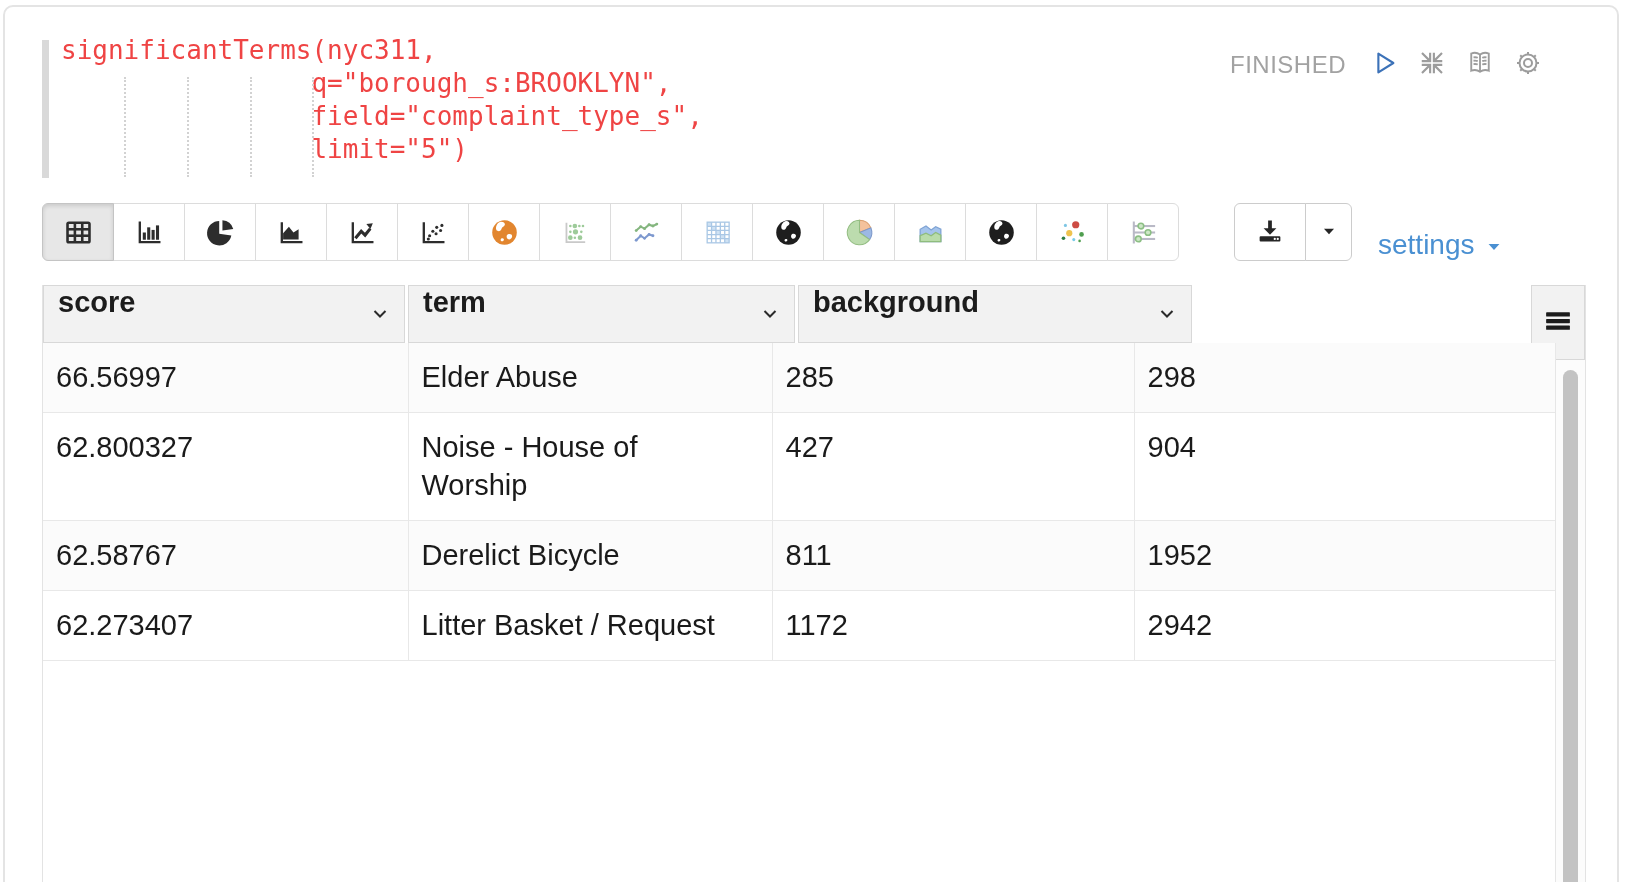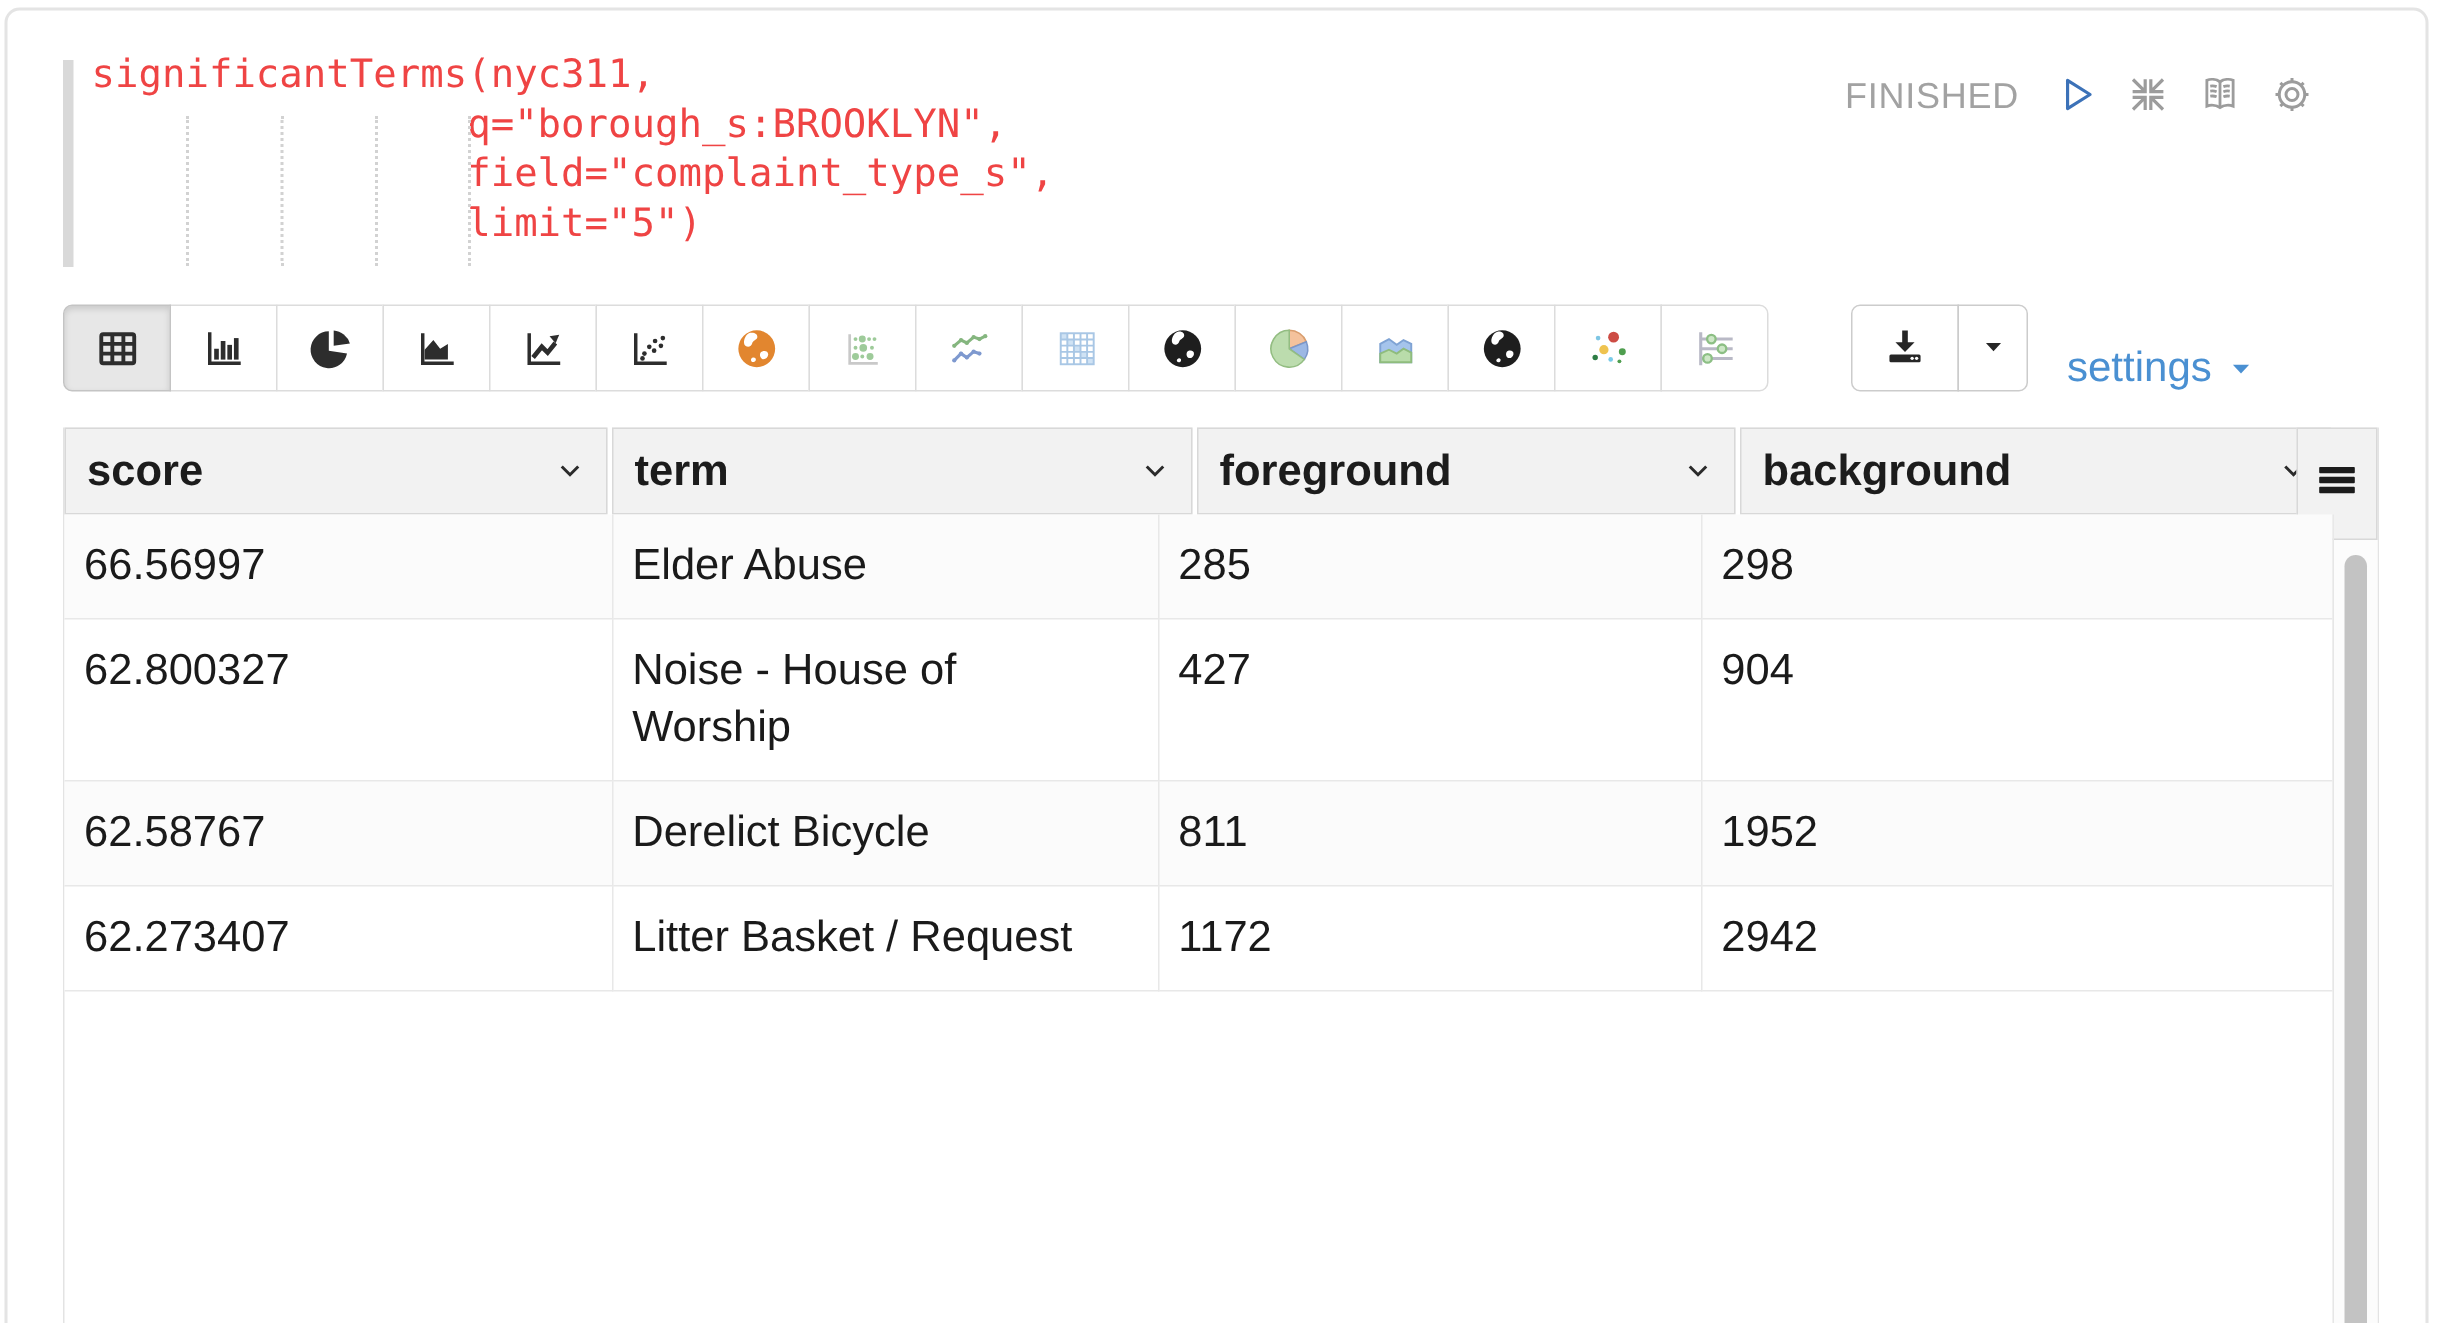--- a/index.html
+++ b/index.html
@@ -33,21 +33,21 @@
   .dl-btn svg{width:30px;height:30px;}
   .dl-caret svg{width:22px;height:22px;}
   .settings-link{position:absolute;left:1373px;top:196px;height:58px;display:flex;align-items:flex-end;gap:9px;cursor:pointer;}
   .settings-link span.lbl{font-size:28px;color:#4a90d2;}
   .settings-link svg{width:20px;height:20px;}
   
   .table-widget{position:absolute;left:37px;top:278px;width:1542px;height:662px;background:#fff;
     border:1px solid #e3e3e3;border-top:none;box-sizing:content-box;}
   .thead{position:absolute;left:0;top:0;display:flex;gap:3px;}
   .hcell{height:58px;background:#f2f2f2;border:1px solid #d8d8d8;box-sizing:border-box;
-    display:flex;align-items:center;padding-left:14px;position:relative;
+    display:flex;padding-left:14px;position:relative;
     font-weight:bold;font-size:29px;color:#1c1c1c;}
   .hc0{width:362px}.hc1{width:387px}.hc2{width:359px}.hc3{width:394px}
   .chev{position:absolute;right:12px;top:50%;transform:translateY(-50%);display:inline-flex;cursor:pointer;}
   .chev svg{width:24px;height:24px;}
   .menu-cell{position:absolute;left:1488px;top:0;width:54px;height:75px;background:#f2f2f2;
     border:1px solid #d8d8d8;box-sizing:border-box;display:flex;align-items:center;justify-content:center;cursor:pointer;}
   .menu-cell svg{width:30px;height:30px;}
   .tbody-table{position:absolute;left:0;top:58px;width:1512px;border-collapse:collapse;table-layout:fixed;
     font-size:29px;color:#1a1a1a;}
   .w0{width:365px}.w1{width:364px}.w2{width:362px}.w3{width:421px}
@@ -307,28 +307,20 @@
         <div class="hcell hc0">
           <span>score</span>
           <span class="chev">
             <svg viewBox="0 0 24 24" fill="none" stroke="#2b2b2b" stroke-width="2">
               <path d="M6.5 9l5.5 5.5L17.5 9"></path>
             </svg>
           </span>
         </div>
         <div class="hcell hc1">
           <span>term</span>
-          <span class="chev">
-            <svg viewBox="0 0 24 24" fill="none" stroke="#2b2b2b" stroke-width="2">
-              <path d="M6.5 9l5.5 5.5L17.5 9"></path>
-            </svg>
-          </span>
-        </div>
-        <div class="hcell hc2">
-          <span>foreground</span>
           <span class="chev">
             <svg viewBox="0 0 24 24" fill="none" stroke="#2b2b2b" stroke-width="2">
               <path d="M6.5 9l5.5 5.5L17.5 9"></path>
             </svg>
           </span>
         </div>
         <div class="hcell hc3">
           <span>background</span>
           <span class="chev">
             <svg viewBox="0 0 24 24" fill="none" stroke="#2b2b2b" stroke-width="2">

